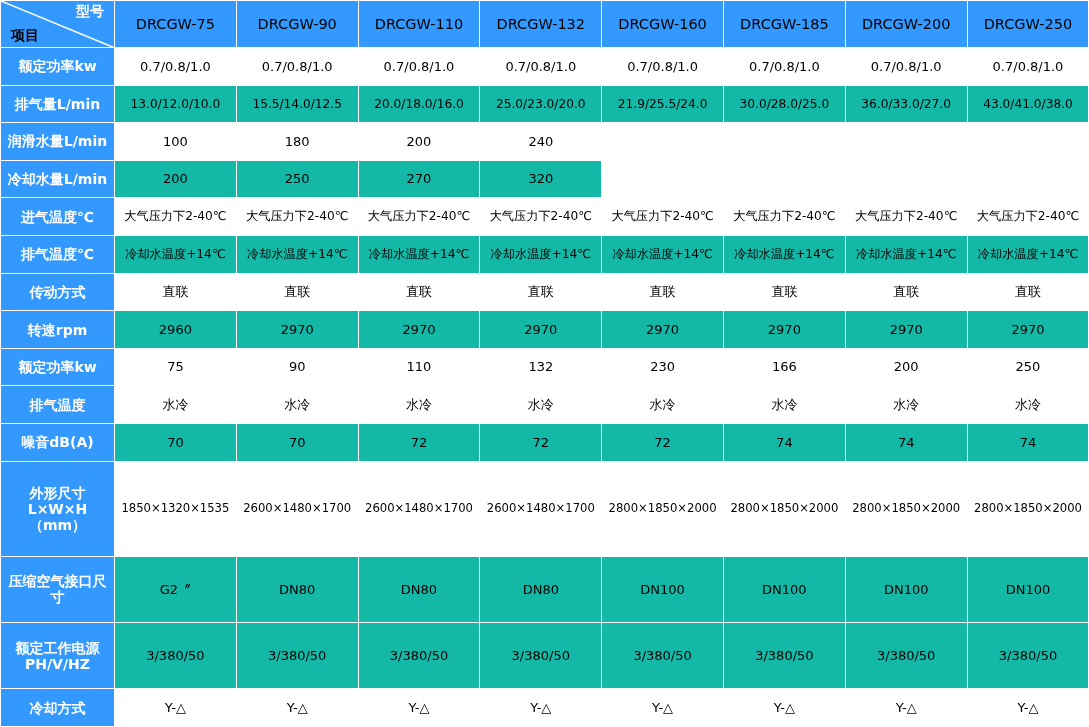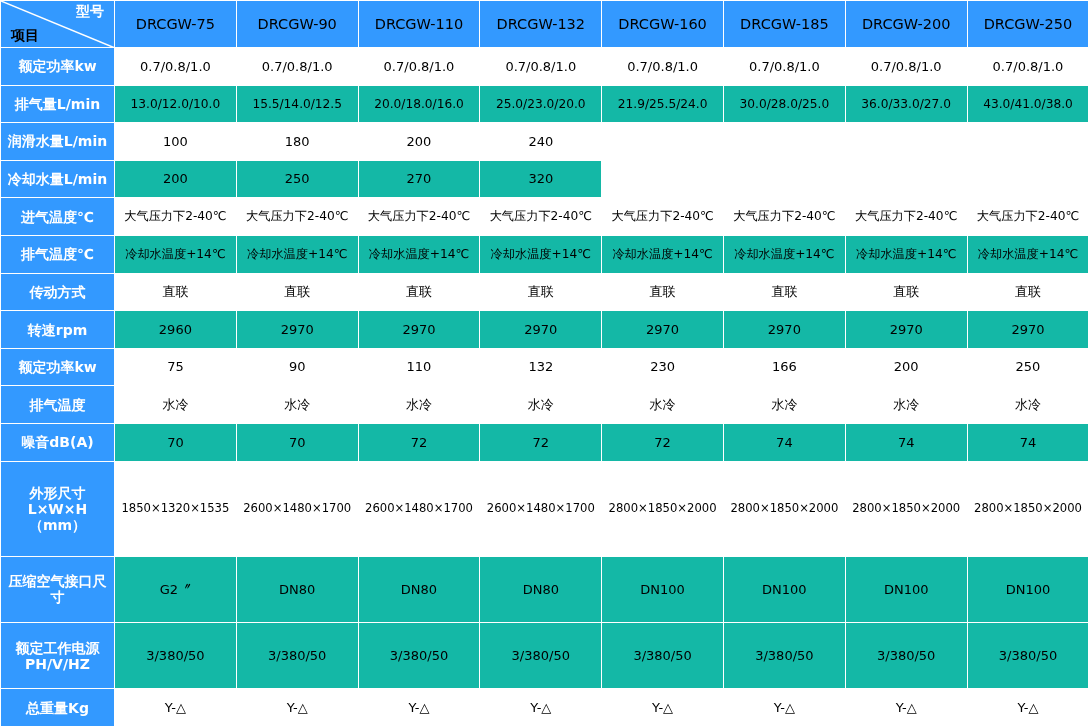--- a/index.html
+++ b/index.html
@@ -272,21 +272,21 @@
         <td class="data lav">3/380/50</td>
         <td class="data lav">3/380/50</td>
         <td class="data lav">3/380/50</td>
         <td class="data lav">3/380/50</td>
         <td class="data lav">3/380/50</td>
         <td class="data lav">3/380/50</td>
         <td class="data lav">3/380/50</td>
         <td class="data lav">3/380/50</td>
       </tr>
       <tr>
-        <td class="rowlabel">总重量Kg</td>
+        <td class="rowlabel">冷却方式</td>
         <td class="data white">Y-△</td>
         <td class="data white">Y-△</td>
         <td class="data white">Y-△</td>
         <td class="data white">Y-△</td>
         <td class="data white">Y-△</td>
         <td class="data white">Y-△</td>
         <td class="data white">Y-△</td>
         <td class="data white">Y-△</td>
       </tr>
     </tbody>

